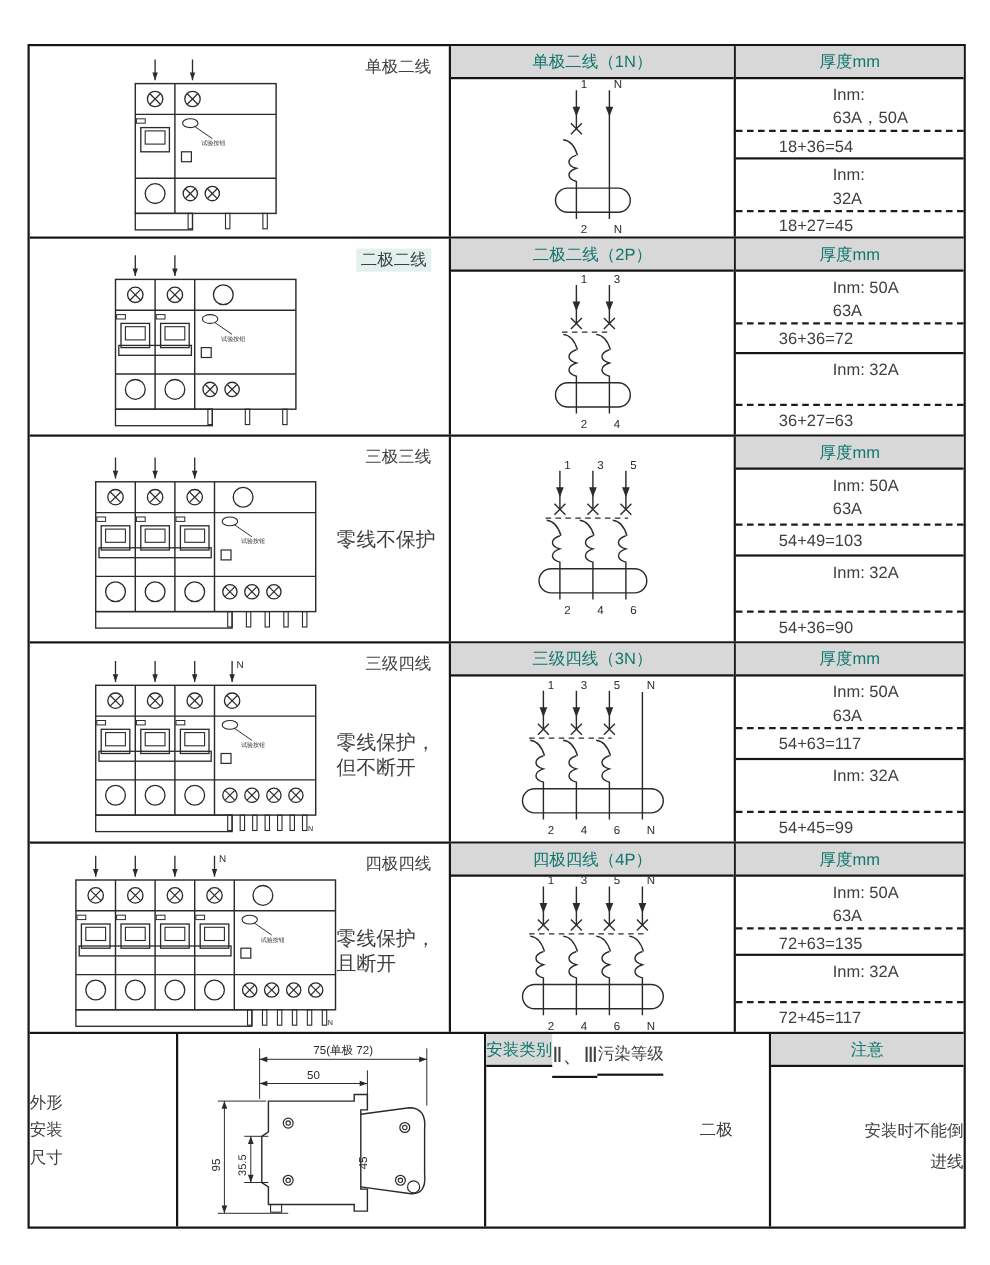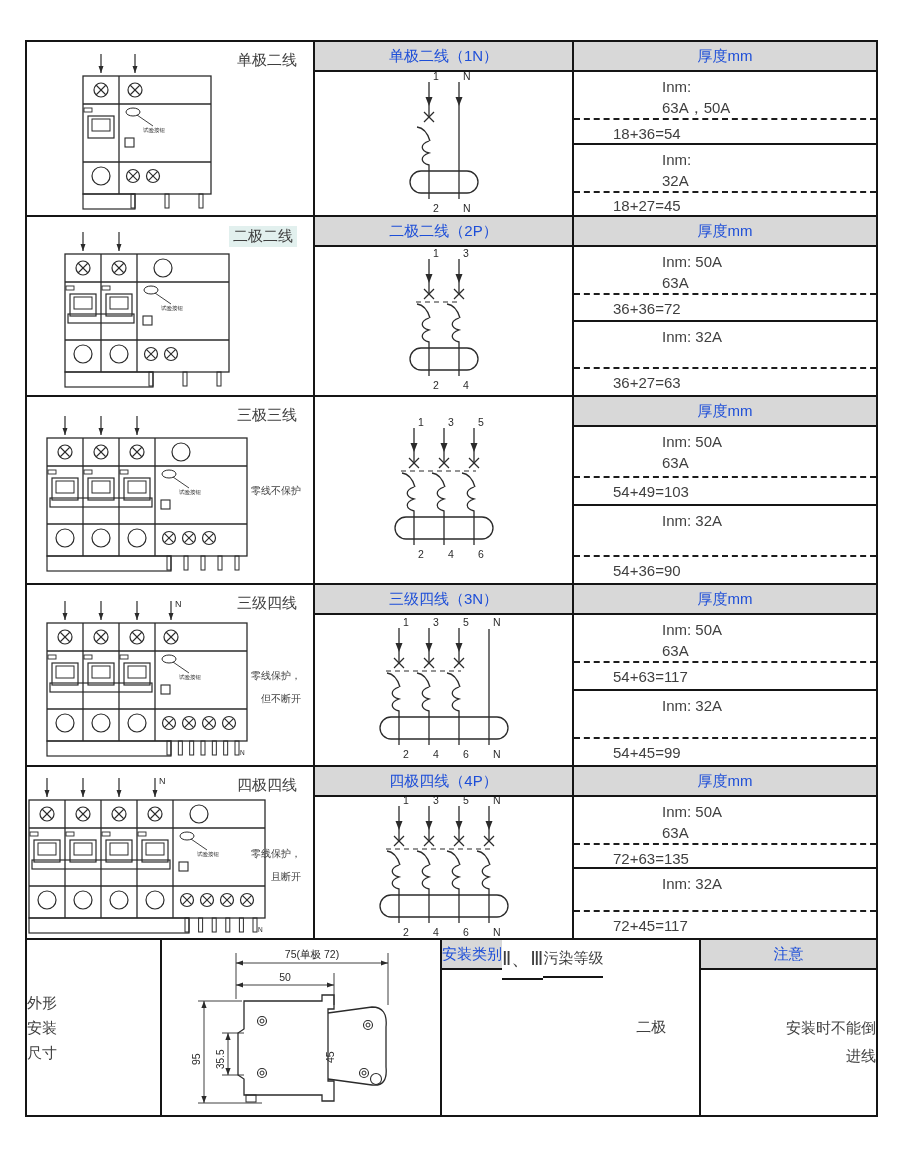--- a/index.html
+++ b/index.html
@@ -2,33 +2,33 @@
 <html style="--header-bg: #d8d8d8; --border: #151515; --text: #3f3f3f; --hl: #e2f0ee;"><head>
 <meta charset="utf-8">
 <style>
   *{margin:0;padding:0;box-sizing:border-box}
   html,body{width:900px;height:1150px;background:#fff}
   body{font-family:"Liberation Sans","DejaVu Sans",sans-serif;color:var(--text,#3f3f3f);position:relative}
   .table{position:absolute;left:25px;top:40px;width:853px;border:2px solid var(--border,#151515);background:#fff}
   .prow{display:flex;border-bottom:2px solid var(--border,#151515)}
   .prow.last{border-bottom:none}
   .r1{height:175px}.r2{height:180px}.r3{height:188px}.r4{height:182px}.r5{height:173px}.r6{height:175px}
-  .c1{width:288px;border-right:2px solid var(--border,#151515);position:relative;overflow:hidden}
+  .c1{width:383px;border-right:2px solid var(--border,#151515);position:relative;overflow:hidden}
   .c2{width:259px;border-right:2px solid var(--border,#151515);display:flex;flex-direction:column}
   .c3{flex:1;display:flex;flex-direction:column}
-  .hdr{height:30px;background:var(--header-bg,#d8d8d8);border-bottom:2px solid var(--border,#151515);display:flex;align-items:center;justify-content:center;font-size:15px;color:#1d4ed8;flex:none}
+  .hdr{height:30px;background:var(--header-bg,#d8d8d8);border-bottom:2px solid var(--border,#151515);display:flex;align-items:center;justify-content:center;font-size:15px;color:#0f766e;flex:none}
   .c2 .body{flex:1;display:flex;align-items:center;justify-content:center;overflow:hidden}
   .sec{flex:1;display:flex;flex-direction:column;min-height:0}
   .secA{border-bottom:2px solid var(--border,#151515)}
   .lines{flex:1;padding:4px 6px 0 88px;font-size:15px;line-height:21px}
   .dash{border-top:2px dashed #1c1c1c}
   .sum{height:26px;display:flex;align-items:center;padding-left:39px;font-size:15px;flex:none}
   .type-label{position:absolute;top:9px;right:16px;font-size:15px}
   .type-label.hl{background:var(--hl,#e2f0ee);padding:1px 4px}
-  .note-label{position:absolute;top:44%;right:12px;font-size:10px;line-height:23px;text-align:right}
+  .note-label{position:absolute;top:44%;right:12px;font-size:18px;line-height:23px;text-align:left}
   .dev{position:absolute;left:42%;top:52%;transform:translate(-50%,-50%)}
   
   .b1{width:135px;border-right:2px solid var(--border,#151515);display:flex;align-items:center;}
   .b1 .stack{font-size:15px;line-height:25px;text-align:left}
   .b2{width:280px;border-right:2px solid var(--border,#151515);display:flex;align-items:center;justify-content:center}
   .b3{width:259px;border-right:2px solid var(--border,#151515);display:flex;flex-direction:row}
   .b4{flex:1;display:flex;flex-direction:column}
   .ir1{height:40px;border-bottom:2px solid var(--border,#151515);display:flex;align-items:center;justify-content:center;font-size:19px}
   .ir2{height:38px;border-bottom:2px solid var(--border,#151515);display:flex;align-items:center;justify-content:center;font-size:15px}
   .ir3{flex:1;display:flex;align-items:center;justify-content:center;font-size:15px}

